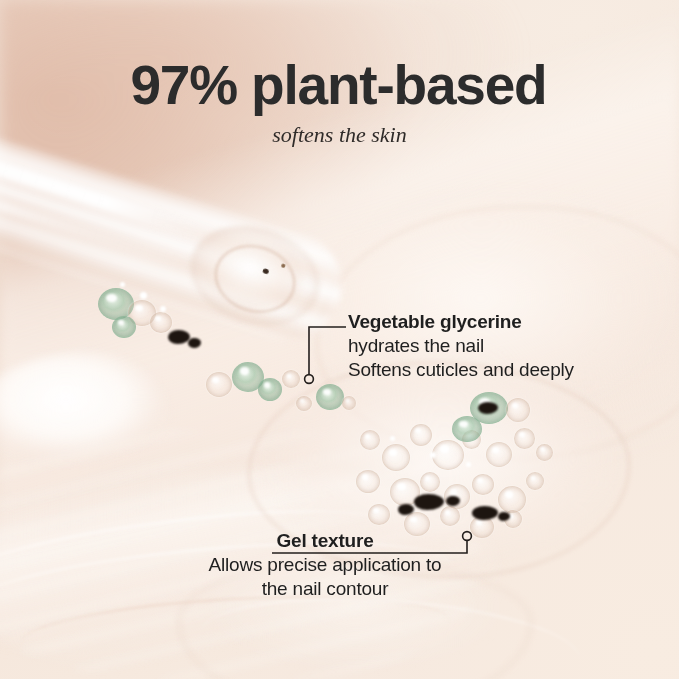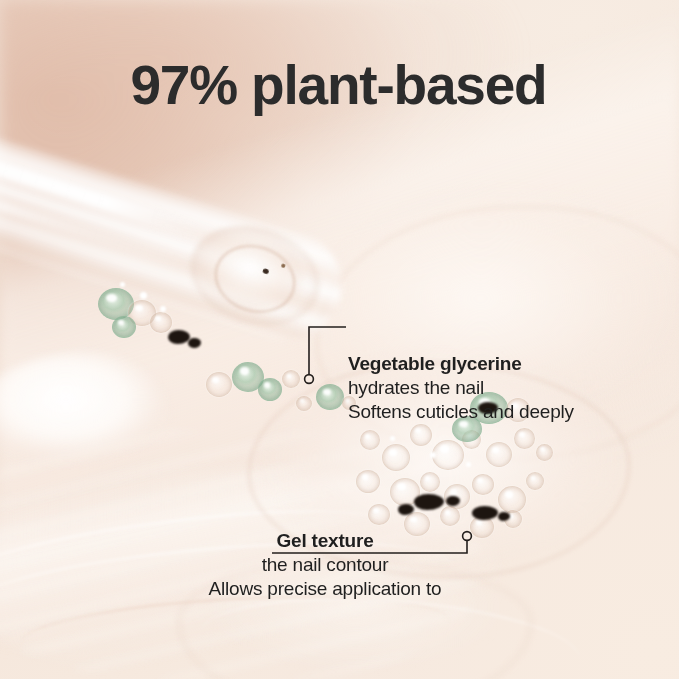--- a/index.html
+++ b/index.html
@@ -200,21 +200,21 @@
     font-style:italic;
     font-size:22px;
     line-height:25px;
     color:#2f2b29;
   }
 
   .callout{position:absolute;color:#1f1f1f;}
   .callout .c-title{font-size:19px;font-weight:700;letter-spacing:-.2px;line-height:25px;}
   .callout .c-body{font-size:19px;font-weight:400;letter-spacing:-.2px;line-height:24px;}
 
-  #callout-glycerine{left:348px;top:309px;width:290px;margin-top:42px;}
+  #callout-glycerine{left:348px;top:309px;width:290px;}
   #callout-gel{left:160px;top:528px;width:330px;text-align:center;}
 
   #leader-1,#leader-2{position:absolute;overflow:visible;}
   #leader-1{left:300px;top:318px;width:56px;height:72px;}
   #leader-2{left:258px;top:528px;width:220px;height:36px;}
   .lead-line{stroke:#231f1d;stroke-width:1.6;fill:none;}
   .lead-dot{stroke:#231f1d;stroke-width:1.6;fill:none;}
 </style>
 </head>
 <body>
@@ -303,35 +303,36 @@
   <div class="speck" style="left:472px;top:506px;width:26px;height:14px;"></div>
   <div class="speck" style="left:498px;top:512px;width:12px;height:9px;"></div>
 
   <div class="sparkle" style="left:430px;top:452px;width:6px;height:6px;"></div>
   <div class="sparkle" style="left:466px;top:462px;width:5px;height:5px;"></div>
   <div class="sparkle" style="left:390px;top:436px;width:5px;height:5px;"></div>
 
   <div id="headline">97% plant-based</div>
 
   <div id="subtitle">
+    <div>softens the skin</div>
   </div>
 
   <svg id="leader-1" viewBox="0 0 56 72">
     <path class="lead-line" d="M46 9 L9 9 L9 56"></path>
     <circle class="lead-dot" cx="9" cy="61" r="4.4"></circle>
   </svg>
   <div class="callout" id="callout-glycerine">
     <div class="c-title">Vegetable glycerine</div>
     <div class="c-body">hydrates the nail</div>
     <div class="c-body">Softens cuticles and deeply</div>
   </div>
 
   <svg id="leader-2" viewBox="0 0 220 36">
     <path class="lead-line" d="M14 25 L209 25 L209 13"></path>
     <circle class="lead-dot" cx="209" cy="8" r="4.4"></circle>
   </svg>
   <div class="callout" id="callout-gel">
     <div class="c-title">Gel texture</div>
+    <div class="c-body">Allows precise application to</div>
     <div class="c-body">the nail contour</div>
-    <div class="c-body">Allows precise application to</div>
   </div>
 
 </div>
 
 </body></html>

